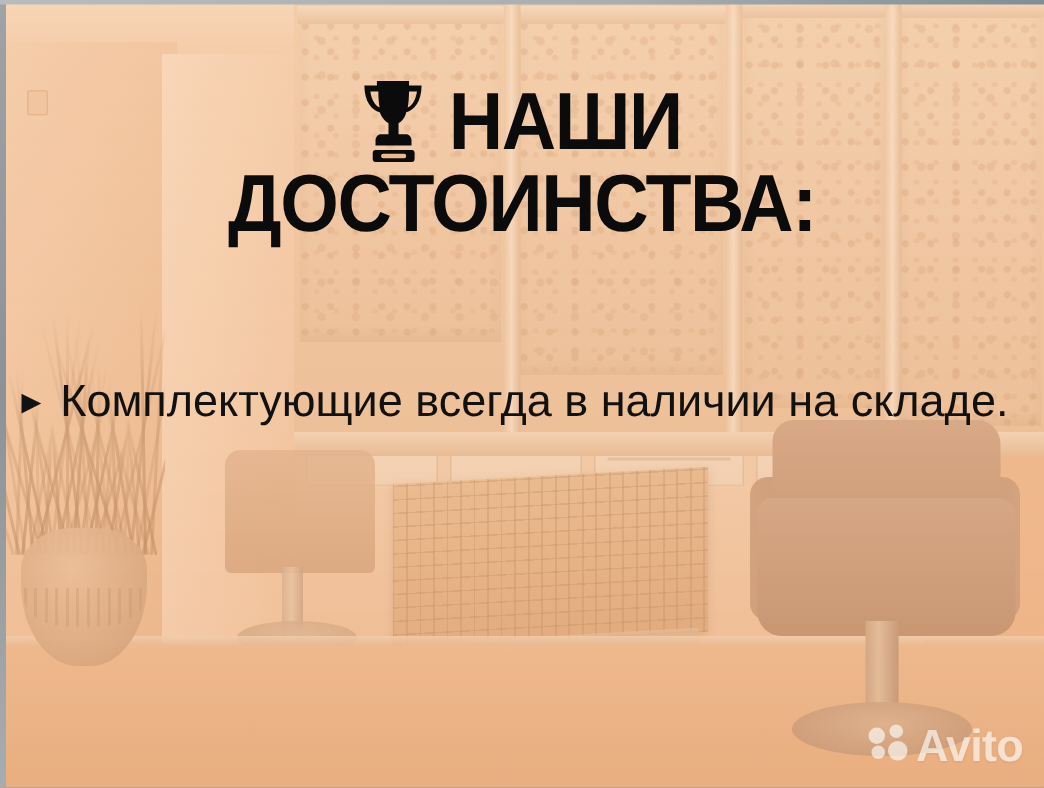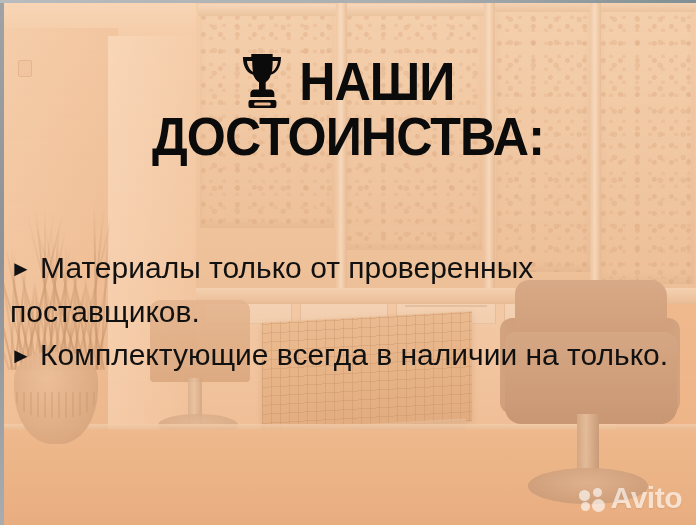--- a/index.html
+++ b/index.html
@@ -238,21 +238,21 @@
     position:absolute;left:10px;right:6px;top:246px;
     color:#111;font-weight:400;font-size:30px;line-height:43px;
     font-family:"Liberation Sans","DejaVu Sans",sans-serif;
   }
   .bullet-line{display:block;white-space:normal;}
   .bullet-line .mark{font-size:22px;vertical-align:2px;}
 
   
   .avito{
     position:absolute;right:14px;bottom:12px;z-index:35;
-    display:flex;align-items:flex-end;gap:5px;
+    display:flex;align-items:flex-start;gap:5px;
     opacity:.62;
   }
   .avito-dots{position:relative;width:27px;height:25px;flex:0 0 auto;}
   .avito-dots i{position:absolute;border-radius:50%;background:#fff;display:block;}
   .ad1{left:0;top:2px;width:11px;height:11px;}
   .ad2{left:14px;top:0;width:9px;height:9px;}
   .ad3{left:2px;top:14px;width:9px;height:9px;}
   .ad4{left:13px;top:11px;width:13px;height:13px;}
   .avito-word{
     color:#fff;font-weight:700;font-size:30px;line-height:1;
@@ -396,22 +396,21 @@
             <rect fill="#0b0b0b" x="8" y="48" width="30" height="8" rx="2"></rect>
             <rect fill="#edb88c" x="14" y="50.5" width="18" height="3" rx="1.5"></rect>
           </svg>
         </span>
         <span>НАШИ</span>
       </span>
       <span class="title-line title-line-2">ДОСТОИНСТВА:</span>
     </div>
 
     <div class="bullets" id="bullets">
-        <span class="bullet-line"><span class="mark">►</span><span> Материалы только от проверенных поставщиков.</span></span>
-        <span class="bullet-line"><span class="mark">►</span><span> Комплектующие всегда в наличии на только.</span></span>
+        <span class="bullet-line"><span class="mark">►</span><span> Комплектующие всегда в наличии на складе.</span></span>
       </div>
   </div>
 
   <div class="avito">
     <span class="avito-dots">
       <i class="ad1"></i>
         <i class="ad2"></i>
         <i class="ad3"></i>
         <i class="ad4"></i>
     </span>

